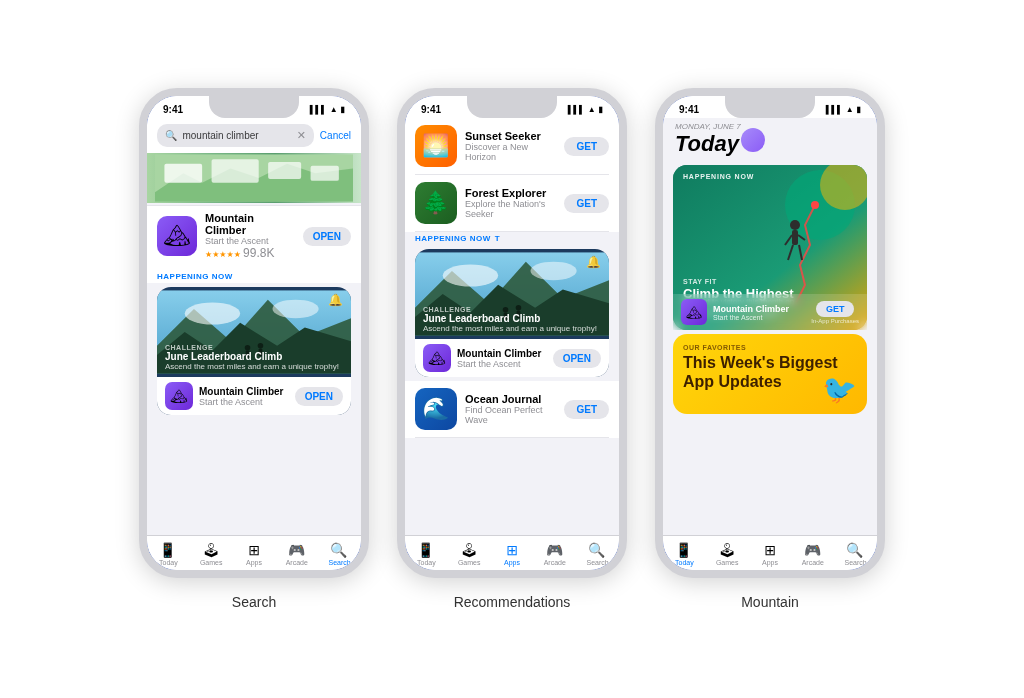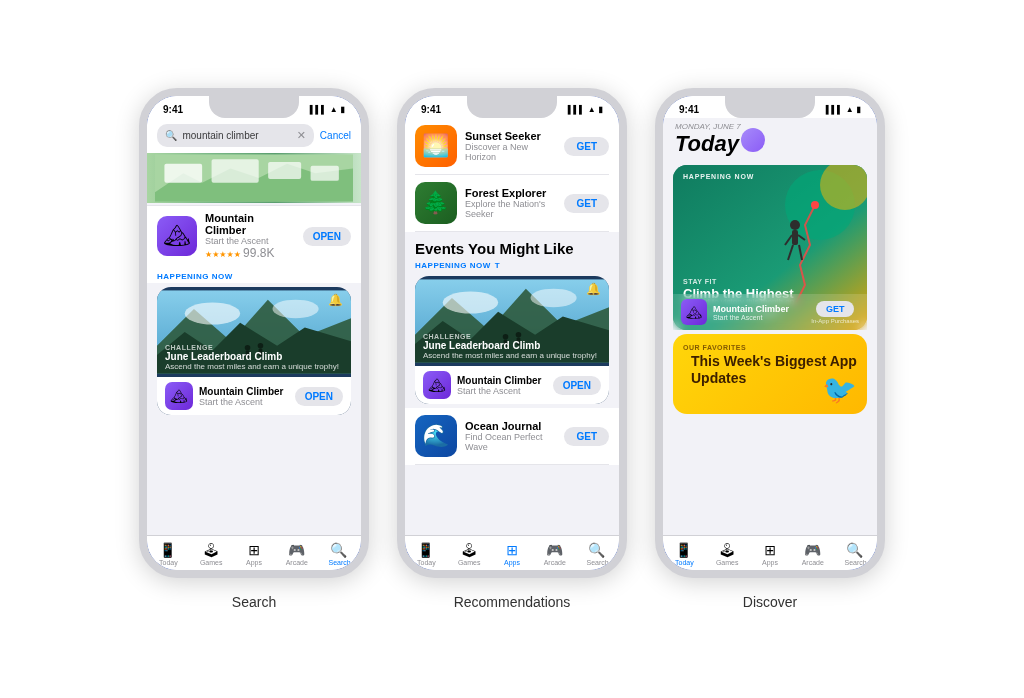--- a/index.html
+++ b/index.html
@@ -343,26 +343,25 @@
       padding: 10px;
       height: 80px;
       position: relative;
     }
     .yellow-our-favs {
       font-size: 7px; font-weight: 700;
       color: rgba(100,60,0,0.8);
       letter-spacing: 0.5px;
     }
     .yellow-title {
-      font-size: 14px;
+      font-size: 16px;
       font-weight: 800;
       color: #3d2000;
       line-height: 1.2;
       margin-top: 2px;
-      margin-left: 8px;
     }
     .bird-emoji {
       position: absolute;
       right: 10px; bottom: 8px;
       font-size: 28px;
     }
     
     .mountain-scene {
       width: 100%;
       height: 90px;
@@ -527,23 +526,20 @@
             <div class="rec-app-row">
               <div class="rec-app-icon" style="background:linear-gradient(135deg,#2e7d32,#1b5e20);display:flex;align-items:center;justify-content:center;font-size:22px;">🌲</div>
               <div class="app-info">
                 <div class="app-name">Forest Explorer</div>
                 <div class="app-sub">Explore the Nation's Seeker</div>
               </div>
               <button class="get-btn">GET</button>
             </div>
           </div>
 
-          <div style="padding:8px 10px 2px;background:#f2f2f7;">
-            <div class="section-title-large" style="padding:0;">Events You Might Like</div>
-          </div>
           <div style="display:flex;align-items:center;gap:4px;padding:2px 10px;background:#f2f2f7;">
             <span class="section-label-blue">HAPPENING NOW</span>
             <span style="font-size:8px;color:#007aff;font-weight:700;">T</span>
           </div>
 
           <div style="margin:4px 10px;">
             <div style="border-radius:14px;overflow:hidden;background:#1c3a5e;">
               <div class="mountain-scene">
                 <svg width="100%" height="90" viewBox="0 0 210 90">
                   <defs>
@@ -712,16 +708,16 @@
             <span class="tab-icon">🎮</span>
             <span class="tab-label">Arcade</span>
           </div>
           <div class="tab-item">
             <span class="tab-icon">🔍</span>
             <span class="tab-label">Search</span>
           </div>
         </div>
       </div>
     </div>
-    <div class="phone-label">Discover</div>
+    <div class="phone-label">Mountain</div>
   </div>
 
 </div>
 
 </body></html>

